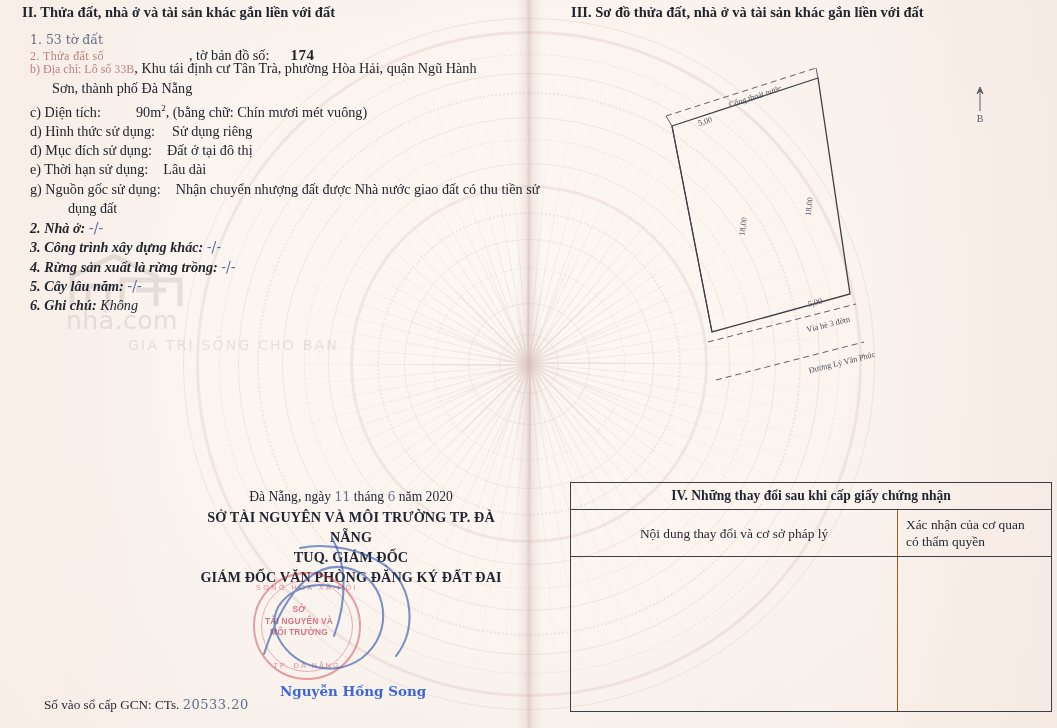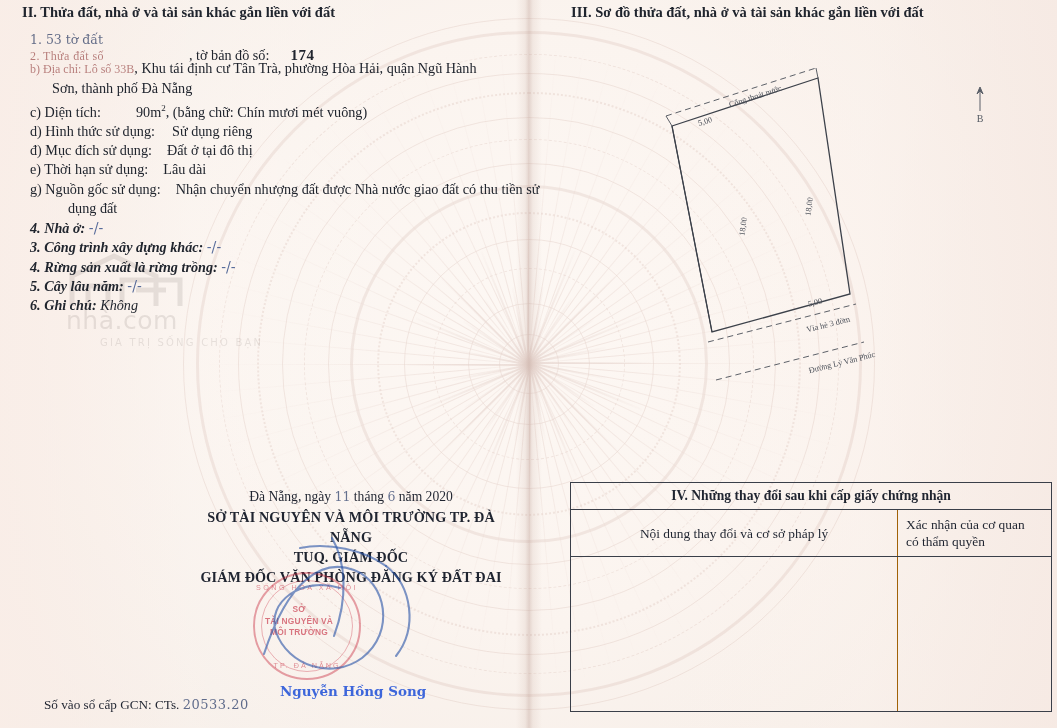--- a/index.html
+++ b/index.html
@@ -118,23 +118,23 @@
   .logo-wm .lg-text {
     font-family: "DejaVu Sans", sans-serif;
     font-weight: 400;
     font-size: 25px;
     letter-spacing: .5px;
     margin-top: -6px;
     margin-left: 4px;
   }
   .logo-wm .lg-sub {
     font-family: "DejaVu Sans", sans-serif;
-    font-size: 10px;
+    font-size: 14px;
     letter-spacing: 2.2px;
-    margin-left: 38px;
+    margin-left: 66px;
     margin-top: 2px;
   }
 
   
   .sheet { position: absolute; inset: 0; }
 
   .hdr {
     position: absolute;
     font-weight: bold;
     font-size: 14.5px;
@@ -540,21 +540,21 @@
       </div>
 
       <div class="ln">
         <span>g) Nguồn gốc sử dụng:</span>
         <span style="display:inline-block;width:8px;"></span>
         <span>Nhận chuyển nhượng đất được Nhà nước giao đất có thu tiền sử</span>
       </div>
       <div class="ln"><span class="idt-lg"></span><span>dụng đất</span></div>
 
       <div class="ln" style="margin-top:1px;">
-        <span class="bi">4. Nhà ở:</span>
+        <span class="bi">2. Nhà ở:</span>
         <span class="mark">-/-</span>
       </div>
       <div class="ln">
         <span class="bi">3. Công trình xây dựng khác:</span>
         <span class="mark">-/-</span>
       </div>
       <div class="ln">
         <span class="bi">4. Rừng sản xuất là rừng trồng:</span>
         <span class="mark">-/-</span>
       </div>

